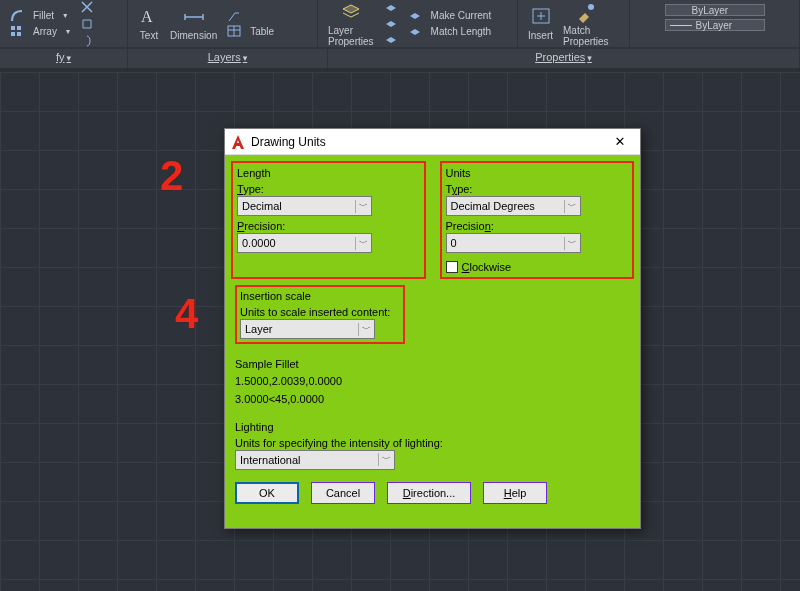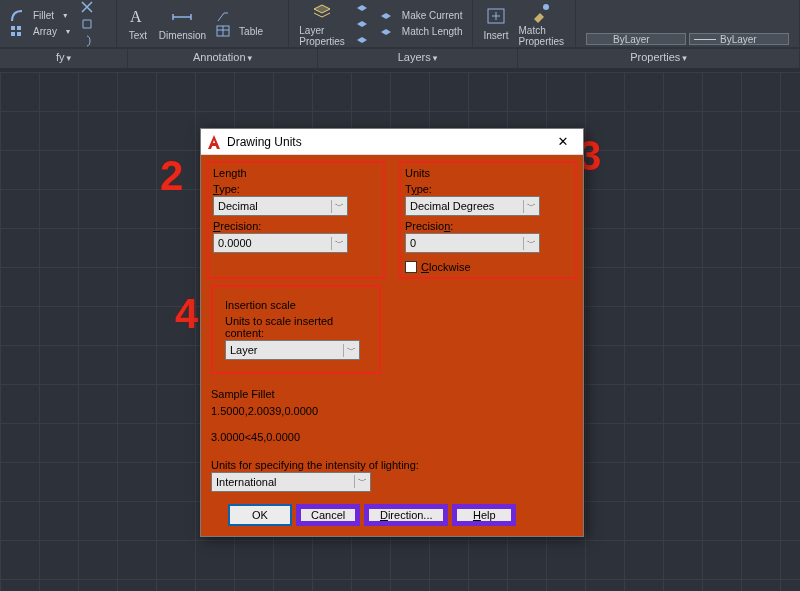--- a/index.html
+++ b/index.html
@@ -11,31 +11,31 @@
 .ribbon-tools { display: flex; align-items: stretch; height: 48px; border-bottom: 1px solid #2f333a; }
 .tool-group { display: flex; align-items: center; gap: 10px; padding: 2px 10px; border-right: 1px solid #2f333a; }
 .tool-btn { display: flex; flex-direction: column; align-items: center; color: #c7ccd4; font-size: 10px; gap: 2px; }
 .tool-btn svg { width: 22px; height: 22px; }
 .small-stack { display: flex; flex-direction: column; gap: 2px; font-size: 10px; }
 .small-stack div { display: flex; gap: 9px; align-items: center; white-space: nowrap; }
 .small-stack svg { width: 14px; height: 14px; }
 .layer-row { display:flex; align-items:center; gap:6px; font-size:10px; }
 .layer-swatch { width: 100px; height: 12px; background:#4a5059; border:1px solid #6c737d; display:flex; align-items:center; padding-left:4px; color:#c7ccd4; }
 
-.ribbon-groups { display: flex; align-items: stretch; height: 20px; border-top: 1px solid #2f333a; }
+.ribbon-groups { display: flex; align-items: stretch; height: 20px; border-top: 1px solid #2f333a; text-decoration: underline; }
 .group-label { flex:1; text-align:center; font-size:11px; color:#c7ccd4; padding-top:2px; border-right:1px solid #2f333a; position:relative; }
 .group-label .chev { font-size:9px; margin-left:2px; }
 
 
 .canvas { position:absolute; left:0; top:72px; width:800px; height:519px; background:#2d3139;
   background-image: linear-gradient(#383d46 1px, transparent 1px), linear-gradient(90deg, #383d46 1px, transparent 1px);
   background-size: 39px 39px; }
 
 
-.dialog { position:absolute; left:200px; top:128px; width:384px; background:#c2410c; border:1px solid #7a7a7a; box-shadow: 3px 3px 12px rgba(0,0,0,0.5); font-size:11px; color:#000; }
+.dialog { position:absolute; left:224px; top:128px; width:417px; background:#84cc16; border:1px solid #7a7a7a; box-shadow: 3px 3px 12px rgba(0,0,0,0.5); font-size:11px; color:#000; }
 .titlebar { display:flex; align-items:center; height:26px; padding:0 6px; background:#fff; border-bottom:1px solid #ddd; }
 .titlebar .aicon { width:14px; height:16px; }
 .titlebar .title { margin-left:6px; font-size:12px; }
 .titlebar .x { margin-left:auto; width:28px; height:20px; display:flex; align-items:center; justify-content:center; font-size:13px; }
 
 .dialog-body { padding:10px 10px 4px 10px; }
 .row2 { display:flex; gap:22px; }
 .group { flex:1; padding:2px 2px 6px 2px; }
 .group-hl { border:2px solid #e8281a; padding:4px; margin:-4px; }
 .legend { font-size:11px; margin-bottom:4px; }
@@ -43,25 +43,25 @@
 .label u { text-decoration: underline; }
 
 .combo { display:flex; align-items:center; width:135px; height:20px; background:#e6e6e6; border:1px solid #777; margin-top:1px; cursor:default; font-size:11px; }
 .combo .val { flex:1; padding-left:4px; }
 .combo .arrow { width:16px; text-align:center; font-size:9px; border-left:1px solid #aaa; }
 
 .check { display:flex; align-items:center; gap:4px; margin-top:8px; font-size:11px; }
 .check .box { width:12px; height:12px; border:1px solid #333; background:#fff; display:flex; align-items:center; justify-content:center; font-size:10px; line-height:1; }
 
 .section { margin-top:14px; }
-.section.hl { border:2px solid #e8281a; padding:12px; margin-top:10px; width:170px; }
+.section.hl { border:2px solid #e8281a; padding:3px; margin-top:10px; width:170px; }
 .sample { margin-top:4px; font-size:11px; line-height:1.3; }
 
-.btnrow { display:flex; gap:4px; padding:8px 10px 10px 10px;margin-left:17px; }
-.btn { height:22px; padding:0 10px; min-width:64px; background:#e9e9e9; border:5px solid #6d28d9; font-size:11px; display:flex; align-items:center; justify-content:center; cursor:default; }
+.btnrow { display:flex; gap:12px; padding:8px 10px 24px 10px; }
+.btn { height:22px; padding:0 10px; min-width:64px; background:#e9e9e9; border:1px solid #6d28d9; font-size:11px; display:flex; align-items:center; justify-content:center; cursor:default; }
 .btn.primary { background:#ececec; border:2px solid #0a64ad; color:#000; }
 
 .annot { position:absolute; color:#e8281a; font-weight:900; font-size:42px; font-family: Arial, sans-serif; text-shadow: 0 0 1px #880000; }
 </style>
 </head>
 <body>
 
 <div class="ribbon">
   <div class="ribbon-tools">
 
@@ -180,38 +180,37 @@
       <div class="tool-btn">
         <svg>
             <path d="M4 18 l6 -6 l4 4 l-6 6 z" fill="#c9b06a"></path>
             <circle cx="16" cy="6" r="3" fill="#8fb4e6"></circle>
           </svg>
         <span style="white-space:pre">Match
 Properties</span>
       </div>
     </div>
 
-    <div class="tool-group" style="flex:1;flex-direction:row;align-items:flex-end;gap:3px;padding-top:4px">
+    <div class="tool-group" style="flex:1;flex-direction:column;align-items:center;gap:3px;padding-top:4px">
       <div class="layer-row">
         <div class="layer-swatch">
             <span style="margin-left:22px">ByLayer</span>
           </div>
       </div>
       <div class="layer-row">
         <div class="layer-swatch" style="justify-content:flex-start">
             <span style="border-top:1px solid #c7ccd4;width:22px;margin-right:4px"></span>
             <span>ByLayer</span>
           </div>
       </div>
     </div>
   </div>
 
   <div class="ribbon-groups">
     <div class="group-label" style="flex:0 0 128px"><span>fy</span><span class="chev">▾</span></div>
-    <div class="group-label" style="flex:0 0 190px"><span>Annotation</span><span class="chev">▾</span></div>
     <div class="group-label" style="flex:0 0 200px"><span>Layers</span><span class="chev">▾</span></div>
     <div class="group-label"><span>Properties</span><span class="chev">▾</span></div>
   </div>
 </div>
 
 <div class="canvas"></div>
 
 <div class="annot" style="left:160px; top:152px">2</div>
 <div class="annot" style="left:578px; top:132px">3</div>
 <div class="annot" style="left:175px; top:290px">4</div>
@@ -266,24 +265,25 @@
       <div class="label" style="margin-top:0">Units to scale inserted content:</div>
       <div class="combo">
           <span class="val">Layer</span>
           <span class="arrow">﹀</span>
         </div>
     </div>
 
     <div class="section">
       <div class="legend">Sample Fillet</div>
       <div class="sample">1.5000,2.0039,0.0000</div>
-      <div class="sample" style="margin-top:12px">3.0000&lt;45,0.0000</div>
+      <div class="sample" style="margin-top:4px">3.0000&lt;45,0.0000</div>
     </div>
 
     <div class="section">
+      <div class="legend">Lighting</div>
       <div class="label" style="margin-top:0">Units for specifying the intensity of lighting:</div>
       <div class="combo" style="width:160px">
           <span class="val">International</span>
           <span class="arrow">﹀</span>
         </div>
     </div>
   </div>
 
   <div class="btnrow">
     <div class="btn primary">OK</div>

